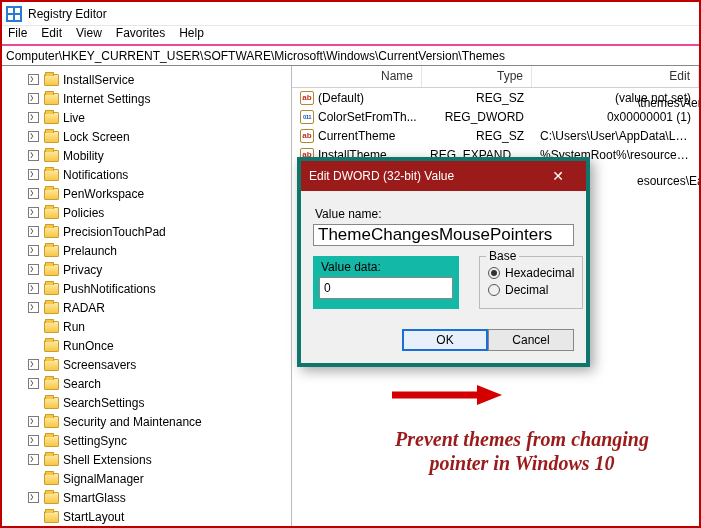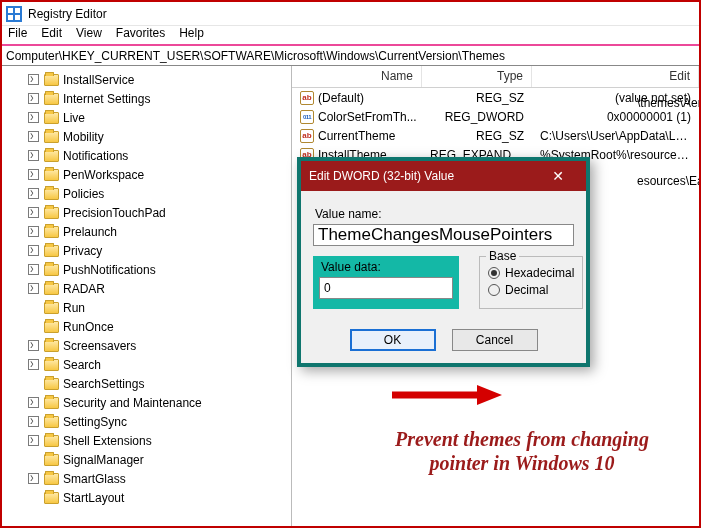--- a/index.html
+++ b/index.html
@@ -253,22 +253,22 @@
     justify-content:center;
   }
   .radio-circle.sel::after {
     content:"";
     width:6px; height:6px;
     background:#333;
     border-radius:50%;
   }
   .dlg-buttons {
     display:flex;
-    justify-content:center;
-    gap: 16px;
+    justify-content:flex-end;
+    gap: 0;
     padding: 8px 12px 12px 12px;
   }
   .dlg-btn {
     width: 86px;
     height: 22px;
     border: 1px solid #888;
     background: #e8e8e8;
     text-align:center;
     line-height:20px;
     font-size:12px;
@@ -338,20 +338,24 @@
           <span class="folder-icon"></span>
           <span>InstallService</span>
         </li>
         <li class="tree-item">
           <span class="folder-icon"></span>
           <span>Internet Settings</span>
         </li>
         <li class="tree-item">
           <span class="folder-icon"></span>
           <span>Live</span>
+        </li>
+        <li class="tree-item">
+          <span class="folder-icon"></span>
+          <span>Lock Screen</span>
         </li>
         <li class="tree-item">
           <span class="folder-icon"></span>
           <span>Mobility</span>
         </li>
         <li class="tree-item">
           <span class="folder-icon"></span>
           <span>Notifications</span>
         </li>
         <li class="tree-item">

